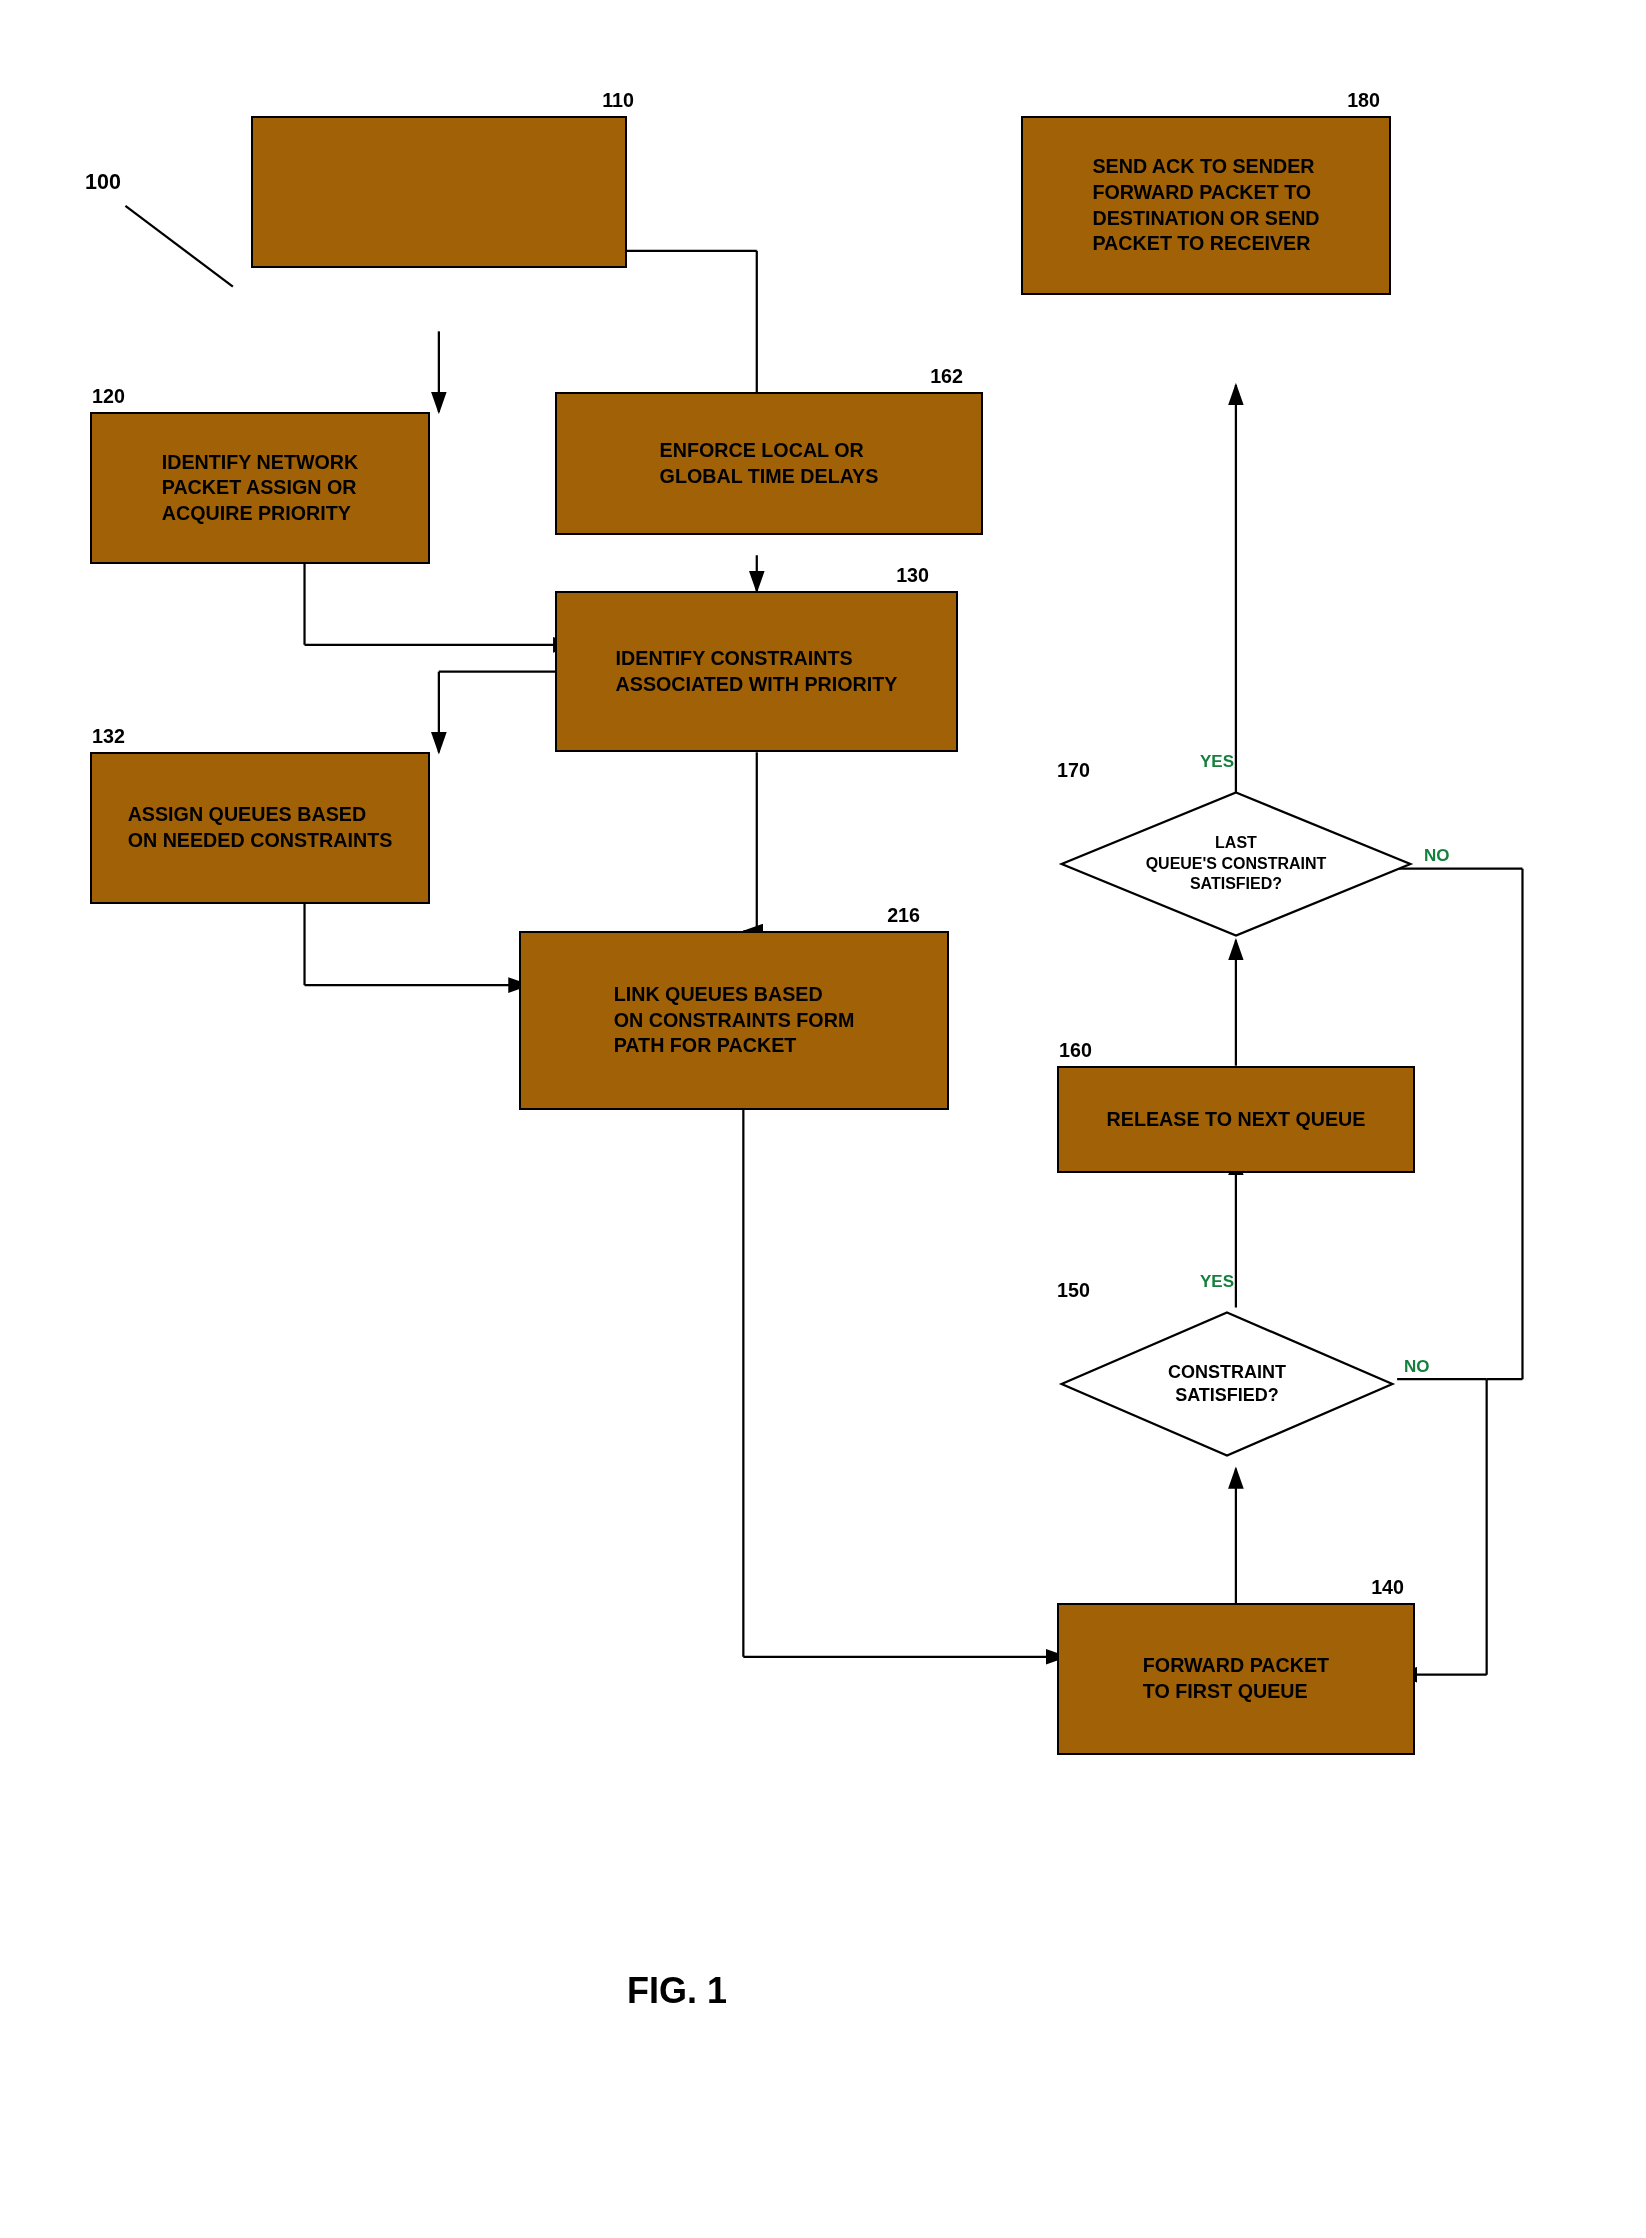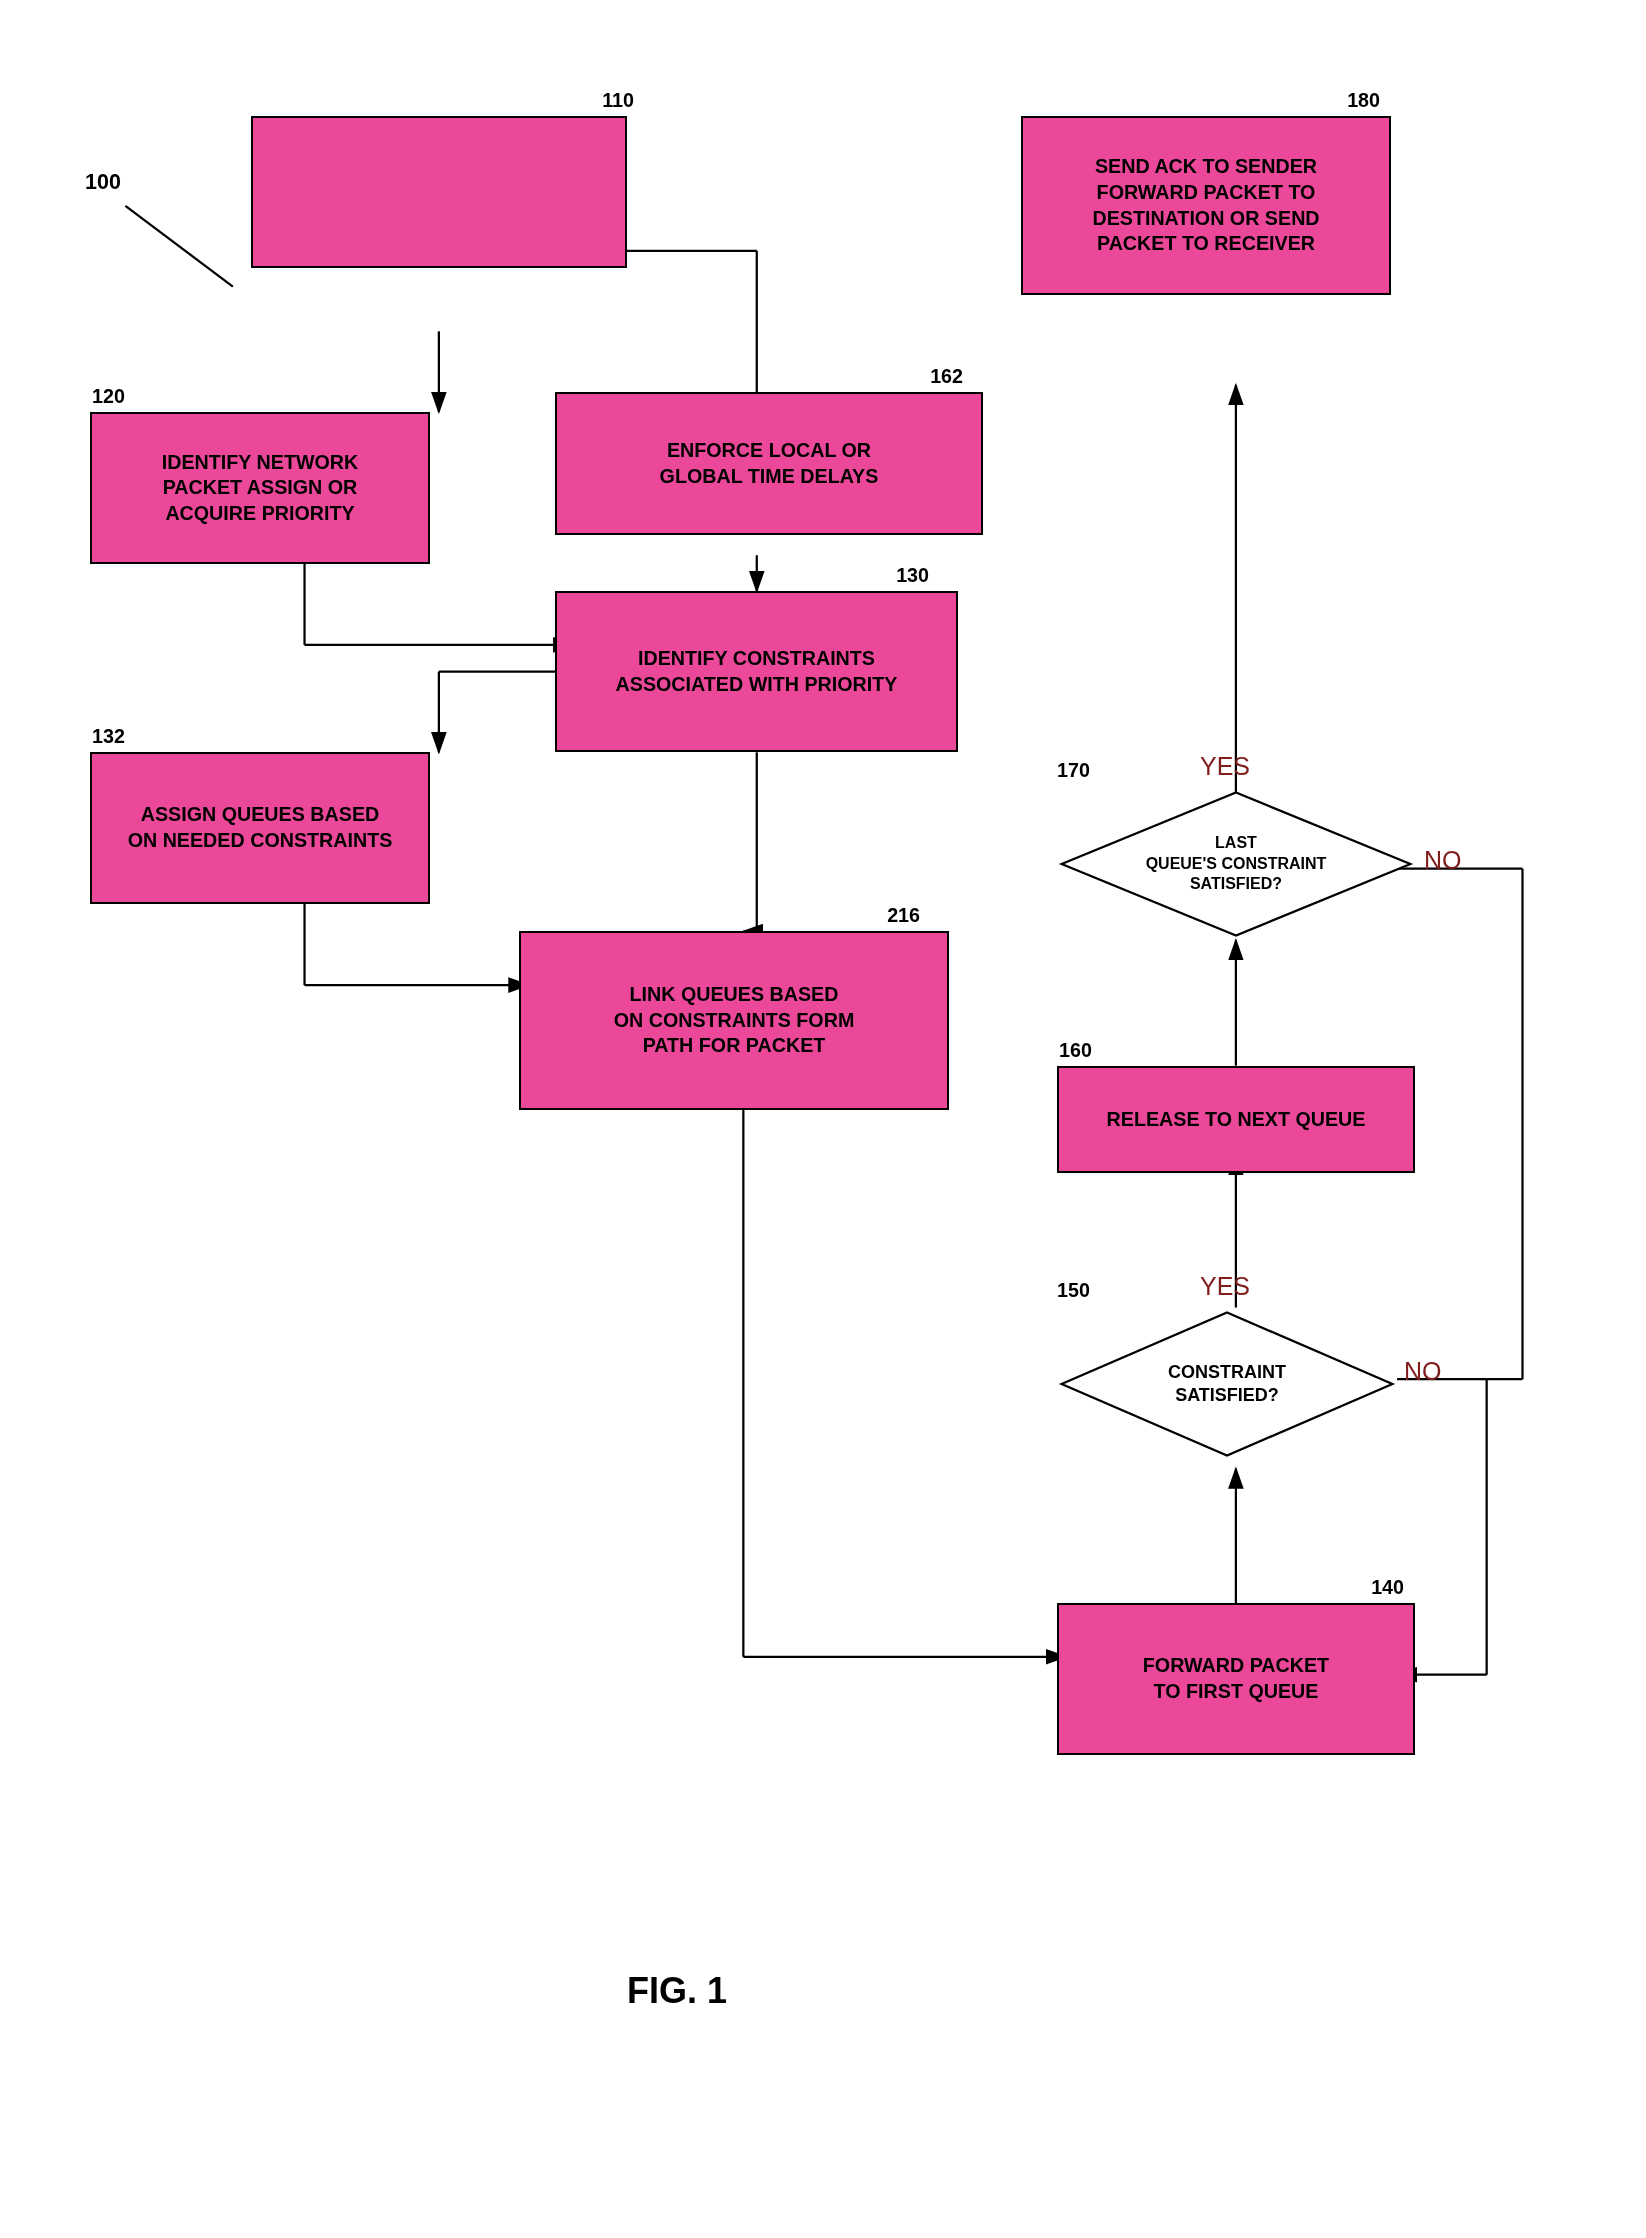--- a/index.html
+++ b/index.html
@@ -13,38 +13,38 @@
     }
     .diagram-container {
       position: relative;
       width: 1647px;
       height: 2238px;
     }
     
     .flow-box {
       position: absolute;
       border: 2.2px solid #000;
-      background: #ec4899;
+      background: #a16207;
+      display: flex;
+      align-items: center;
+      justify-content: center;
+      text-align: left;
+      font-family: Arial, sans-serif;
+      font-size: 19.7px;
+      font-weight: bold;
+      line-height: 1.3;
+    }
+    
+    .flow-diamond {
+      position: absolute;
       display: flex;
       align-items: center;
       justify-content: center;
       text-align: center;
       font-family: Arial, sans-serif;
-      font-size: 19.7px;
-      font-weight: bold;
-      line-height: 1.3;
-    }
-    
-    .flow-diamond {
-      position: absolute;
-      display: flex;
-      align-items: center;
-      justify-content: center;
-      text-align: center;
-      font-family: Arial, sans-serif;
       font-size: 18px;
       font-weight: bold;
       line-height: 1.3;
     }
     .flow-diamond svg {
       position: absolute;
       top: 0; left: 0;
     }
     .flow-diamond .diamond-text {
       position: relative;
@@ -55,23 +55,23 @@
       position: absolute;
       font-family: Arial, sans-serif;
       font-size: 21.5px;
       font-weight: bold;
       color: #000;
     }
     
     .arrow-label {
       position: absolute;
       font-family: Arial, sans-serif;
-      font-size: 25px;
-      font-weight: normal;
-      color: #7f1d1d;
+      font-size: 17px;
+      font-weight: bold;
+      color: #15803d;
     }
     
     .arrows-svg {
       position: absolute;
       top: 0; left: 0;
       width: 1647px;
       height: 2238px;
       pointer-events: none;
     }
     .fig-label {

